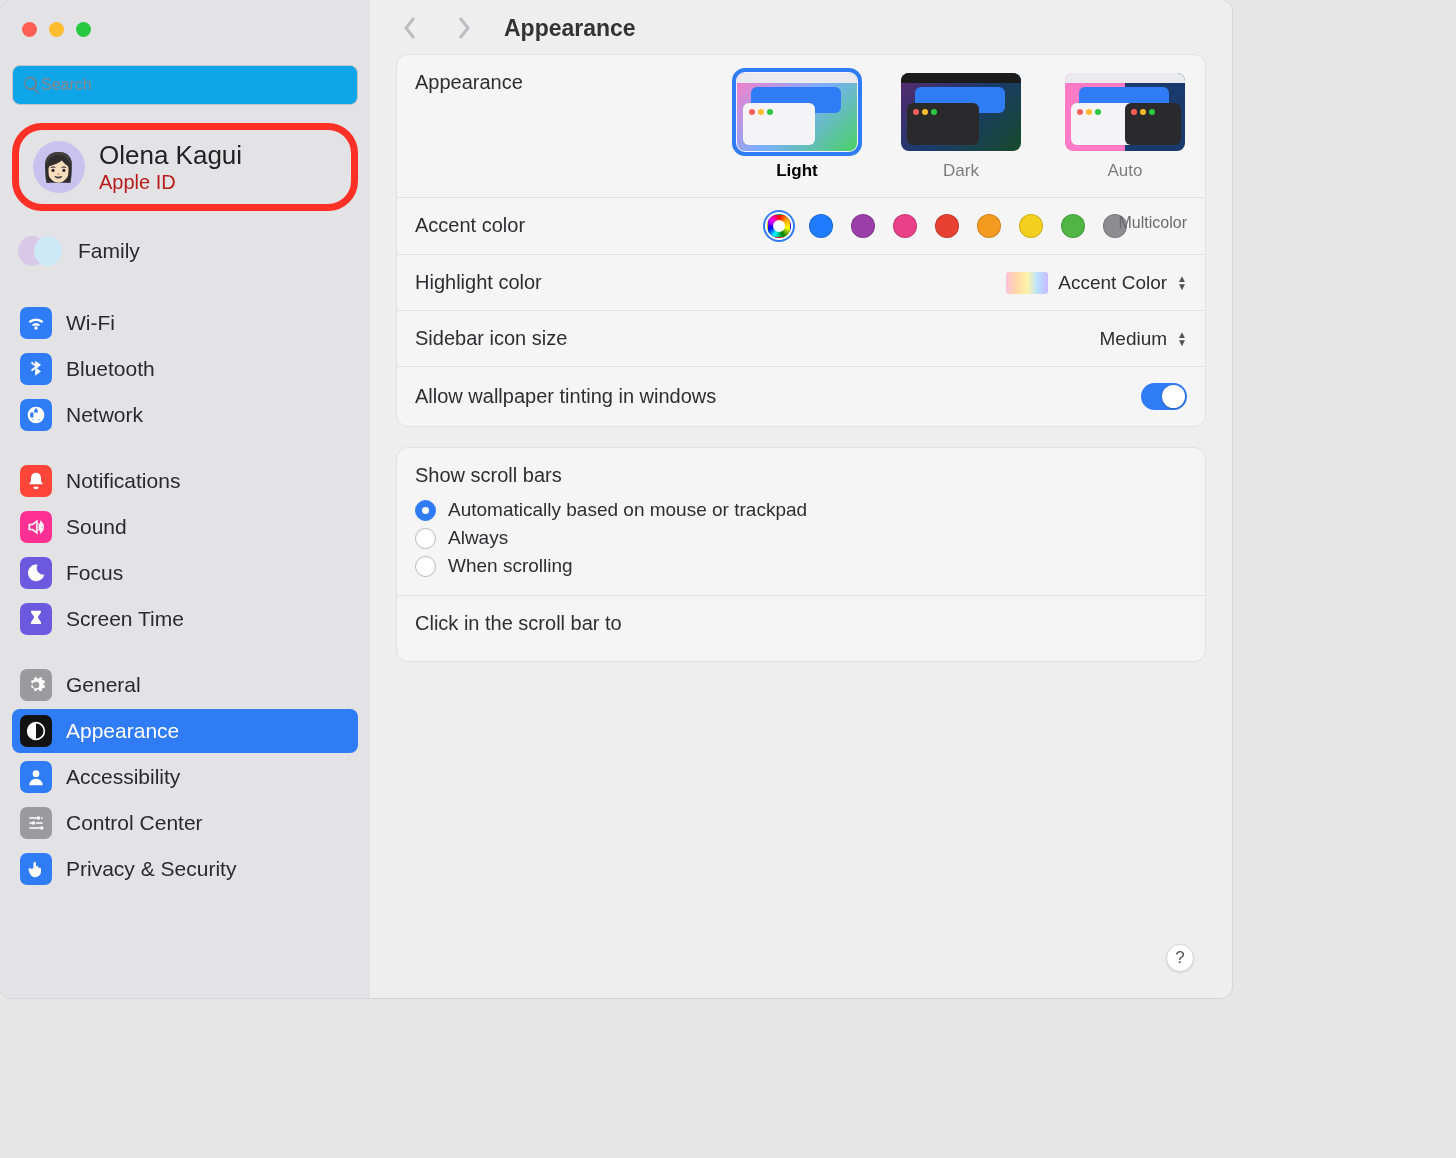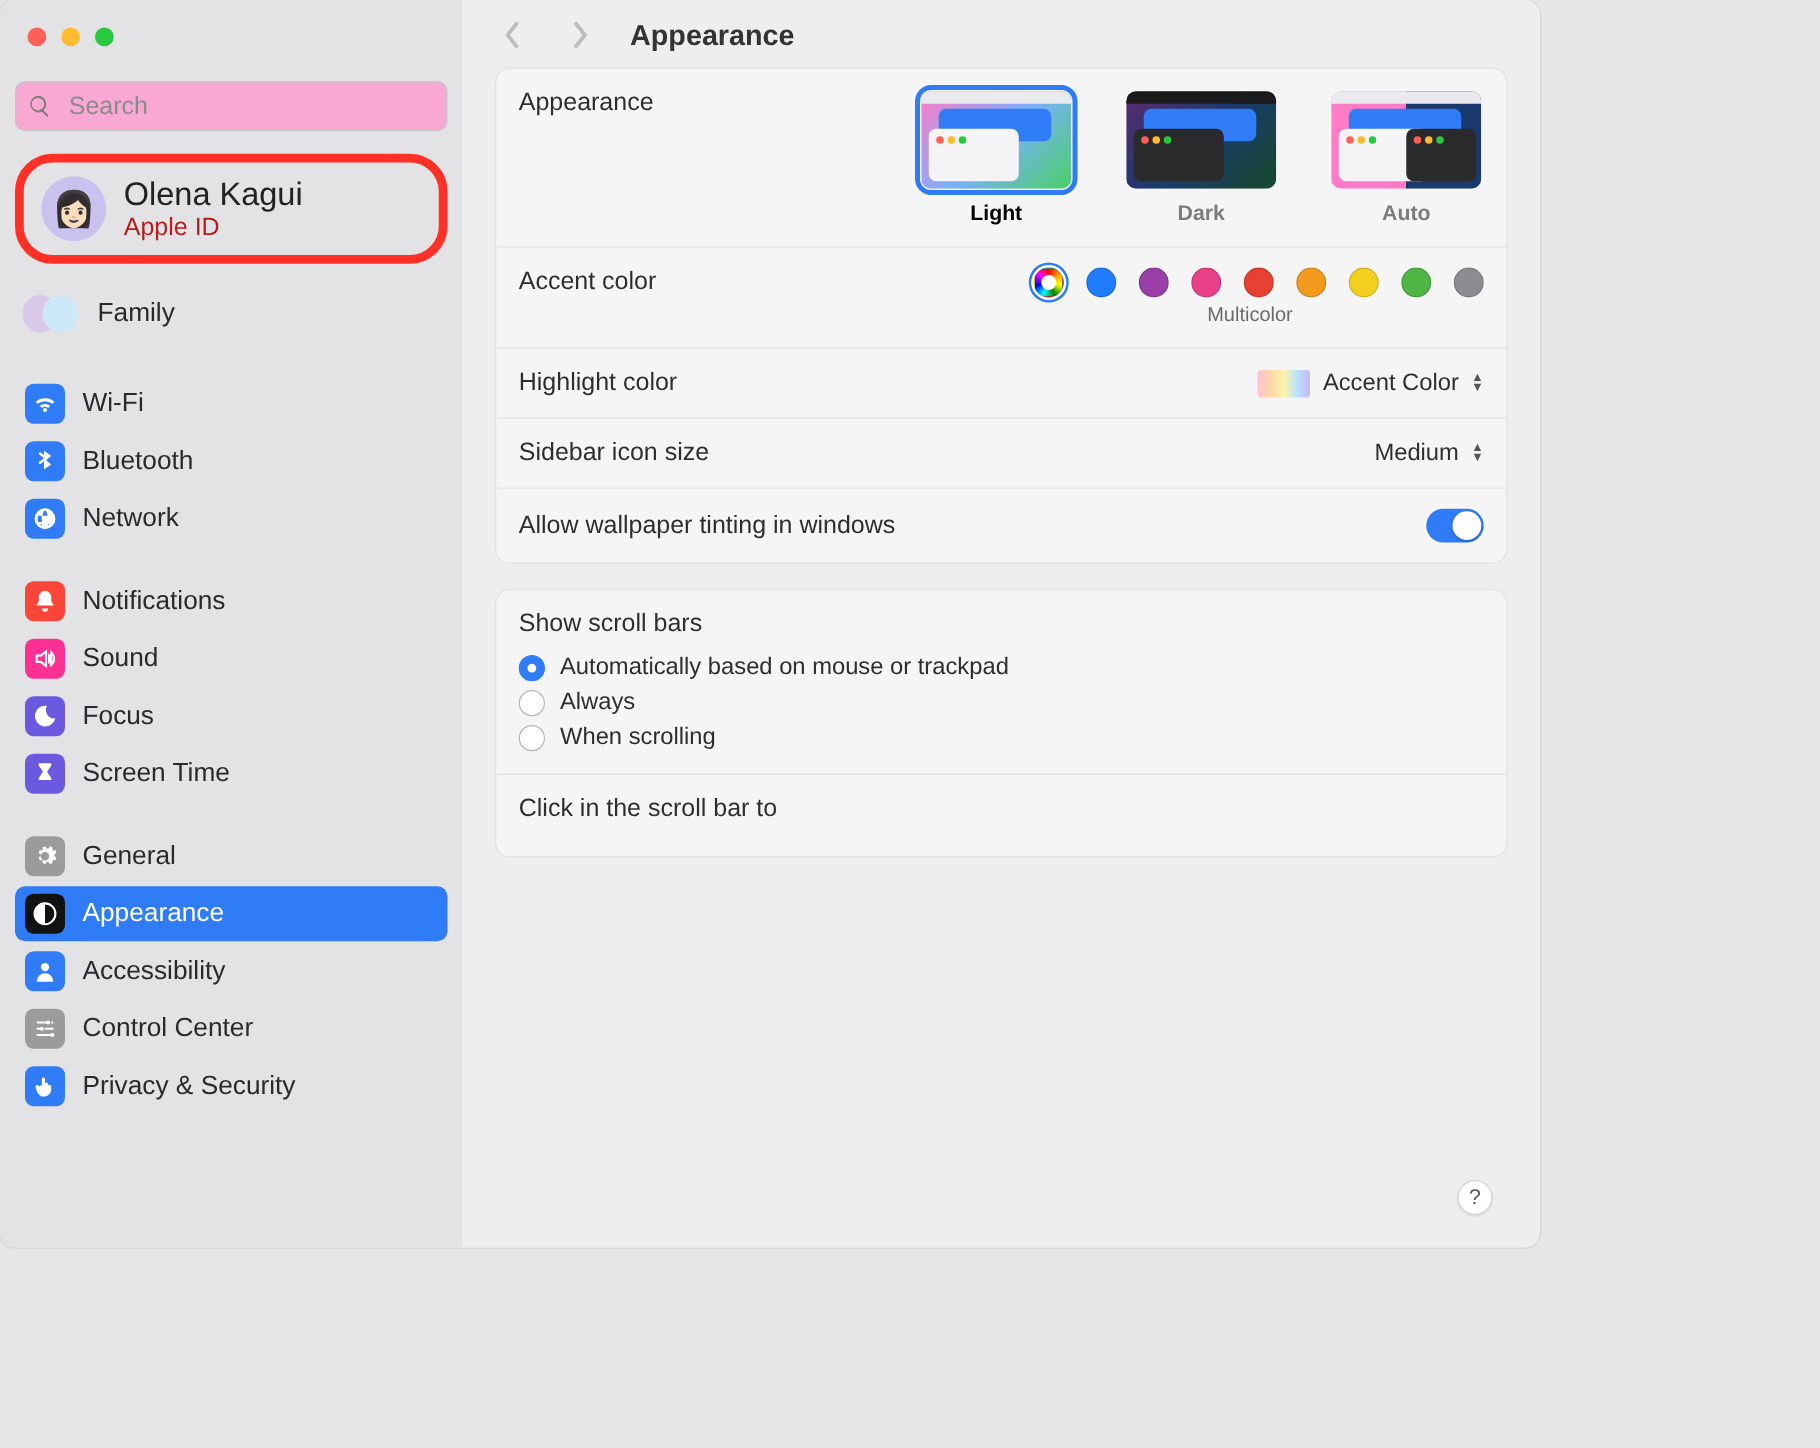--- a/index.html
+++ b/index.html
@@ -7,21 +7,21 @@
 .window { display: flex; width: 1232px; height: 998px; background: #eeeeee; border-radius: 12px; overflow: hidden; box-shadow: 0 0 0 1px rgba(0,0,0,.07); }
 
 
 .sidebar { width: 370px; background: #e3e3e5; display: flex; flex-direction: column; padding-top: 22px; }
 .traffic { display: flex; gap: 12px; padding-left: 22px; margin-bottom: 28px; }
 .dot { width: 15px; height: 15px; border-radius: 50%; }
 .dot.red { background: #ff5f57; } .dot.yel { background: #febc2e; } .dot.grn { background: #28c840; }
 
 .searchwrap { margin: 0 12px 8px 12px; position: relative; }
 .searchwrap svg { position: absolute; left: 10px; top: 10px; width: 20px; height: 20px; fill: #7c7c7c; }
-.search { width: 100%; height: 40px; background: #f9a8d4; border: 1px solid #c4c4c6; border-radius: 8px; padding-left: 42px; font-size: 20px; color: #333; outline: none; }
+.search { width: 100%; height: 40px; background: #0ea5e9; border: 1px solid #c4c4c6; border-radius: 8px; padding-left: 28px; font-size: 16px; color: #333; outline: none; }
 .search::placeholder { color: #8a8a8c; }
 
 .apple-id-row { margin: 10px 12px 4px 12px; display: flex; align-items: center; gap: 14px; padding: 10px 14px; border: 7px solid #ff3025; border-radius: 30px; }
 .avatar { width: 52px; height: 52px; border-radius: 50%; background: #c9c2ef; display:flex; align-items:center; justify-content:center; font-size:28px; }
 .aid-txt .name { font-size: 26px; color: #222; }
 .aid-txt .sub { font-size: 20px; color: #b91c1c; }
 
 .family-row { margin: 8px 12px 0 12px; display:flex; align-items:center; gap:16px; padding: 6px 6px; border-radius:8px; }
 .fam-av { width:44px; height:44px; border-radius:50%; position:relative; display:flex; align-items:center; justify-content:center; font-size:20px; }
 .fam-av .a1{ width:30px;height:30px;border-radius:50%;background:#d9c8e8;display:inline-block; }
@@ -49,25 +49,25 @@
 .thumbs { display:flex; gap:40px; }
 .thumb-col { display:flex; flex-direction:column; align-items:center; gap:8px; }
 .thumb { width:124px; height:82px; border-radius:10px; overflow:hidden; position:relative; border:2px solid transparent; }
 .thumb.sel { outline:4px solid #2f7cf6; outline-offset:-1px; border-radius:10px; }
 .thumb .bg { position:absolute; inset:0; }
 .thumb .menubar { position:absolute; top:0; left:0; right:0; height:10px; }
 .thumb .win { position:absolute; left:6px; bottom:6px; width:72px; height:42px; border-radius:6px; }
 .thumb .win .tl{ position:absolute; top:6px; left:6px; display:flex; gap:3px;}
 .thumb .win .tl span{ width:6px;height:6px;border-radius:50%; display:inline-block;}
 .thumb .banner { position:absolute; top:14px; left:14px; width:90px; height:26px; border-radius:6px; background:#2f7cf6; }
-.lbl { font-size:17px; text-align:center;font-weight:bold;}
+.lbl { font-size:17px; text-align:center;}
 .lbl.sel{ color:#000; font-weight:600;} .lbl.dim{ color:#7c7c7e;}
 
 
-.accent-group { display:flex; flex-direction:column; align-items:center; gap:6px; }
+.accent-group { display:flex; flex-direction:row; align-items:flex-start; gap:6px; }
 .swatches { display:flex; gap:18px; }
 .swatch { width:24px; height:24px; border-radius:50%; border:1px solid rgba(0,0,0,.15); }
 .swatch.multi { background: conic-gradient(red,orange,yellow,green,cyan,blue,magenta,red); position:relative;}
 .swatch.multi::after{content:'';position:absolute;inset:5px;border-radius:50%;background:#fff;}
 .swatch.sel { box-shadow: 0 0 0 2px #fff, 0 0 0 4px #2f7cf6; }
 .accent-cap { font-size:16px; color:#6a6a6c; }
 
 
 .select { display:flex; align-items:center; gap:10px; font-size:19px; }
 .select .caret { display:flex; flex-direction:column; font-size:10px; line-height:8px; color:#555;}

